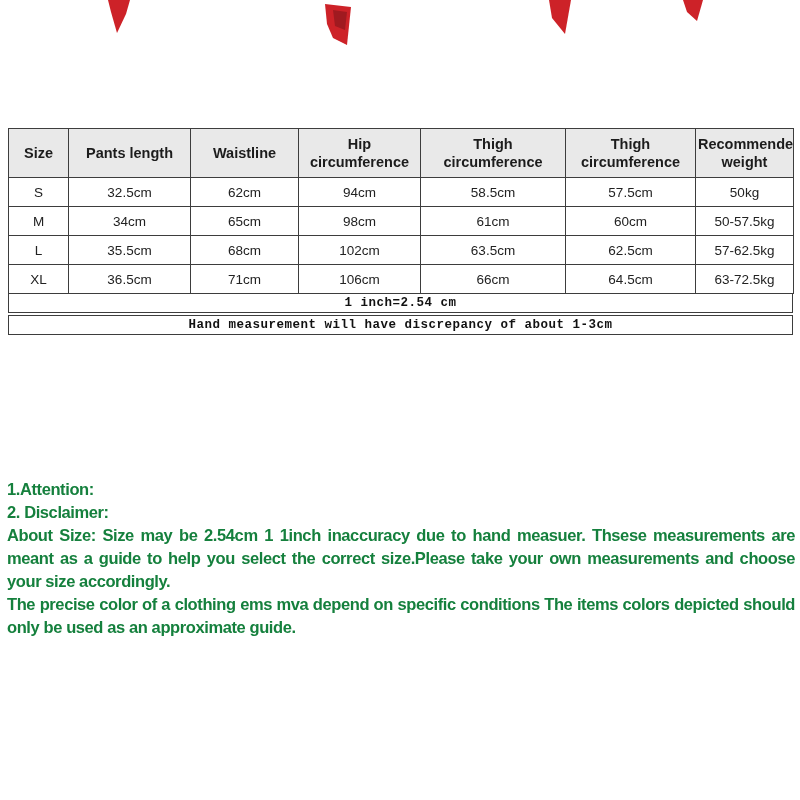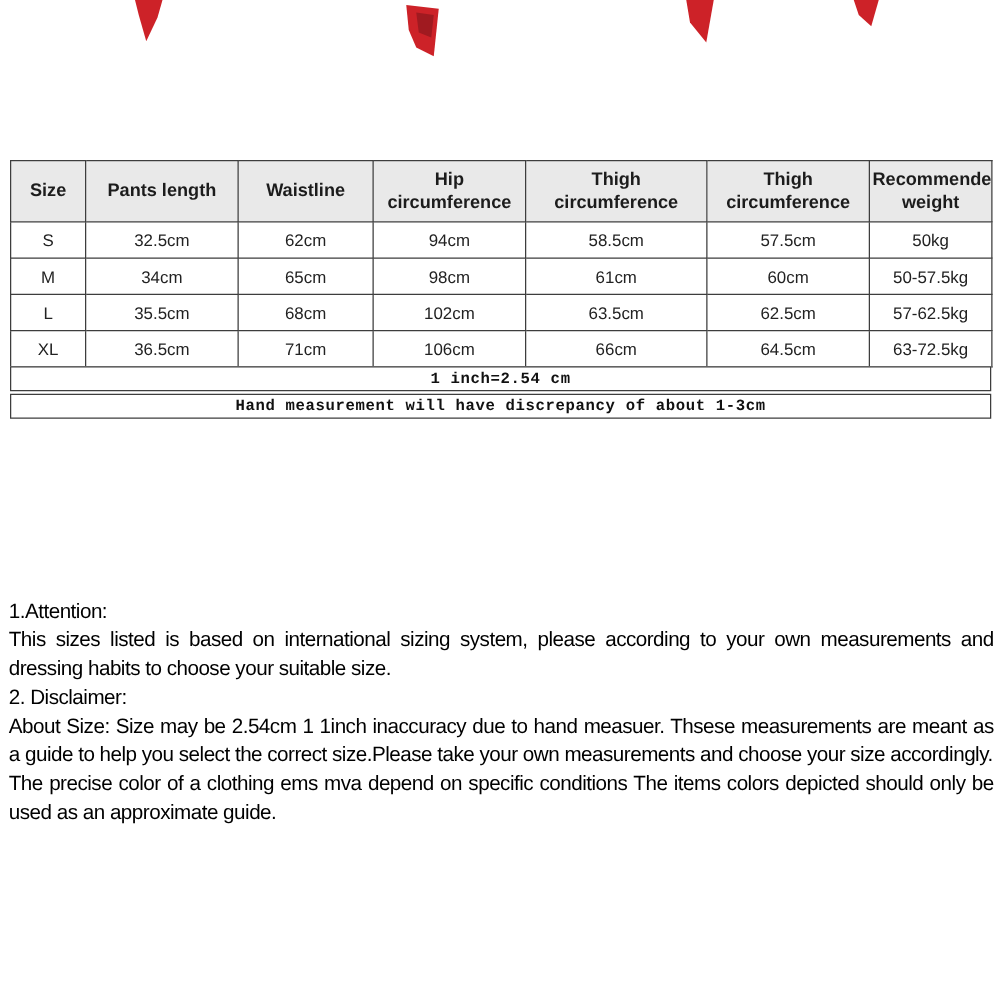--- a/index.html
+++ b/index.html
@@ -12,21 +12,21 @@
     border:1px solid #3d3d3d;text-align:center;vertical-align:middle;padding:0 2px;
     overflow:hidden;}
   table.size-table th{height:48px;background:#e9e9e9;font-weight:bold;font-size:14.5px;color:#1c1c1c;line-height:1.25;}
   table.size-table td{height:28px;font-size:13.5px;color:#222;background:#fff;}
   .note-row{width:783px;border:1px solid #3d3d3d;height:18px;display:flex;align-items:center;justify-content:center;
     font-family:"Liberation Mono","DejaVu Sans Mono",monospace;font-size:12.5px;font-weight:bold;color:#111;
     letter-spacing:0.5px;background:#fff;}
   .note-row.first{margin-top:-1px;}
   .note-row.second{margin-top:2px;text-align:right;}
   .info{position:absolute;left:7px;top:478px;width:788px;}
-  .info p{margin:0;font-size:16.5px;letter-spacing:-0.4px;line-height:23px;color:#000000;text-align:justify;}
+  .info p{margin:0;font-size:16.5px;letter-spacing:-0.4px;line-height:23px;color:#15803d;text-align:justify;font-weight:bold;}
 </style>
 </head>
 <body>
 
 <div class="canvas">
 
   <svg class="top-decor" viewBox="0 0 800 50" xmlns="http://www.w3.org/2000/svg">
     <polygon points="108,0 130,0 126,14 117,33 111,12" fill="#cd2228"></polygon>
     <polygon points="325,4 351,7 347,45 333,38 327,24" fill="#cd2228"></polygon>
     <polygon points="333,10 347,12 345,30 335,26" fill="#a01a20"></polygon>
@@ -94,19 +94,18 @@
             <td>63-72.5kg</td>
           </tr>
         </tbody>
     </table>
     <div class="note-row first">1 inch=2.54 cm</div>
     <div class="note-row second">Hand measurement will have discrepancy of about 1-3cm</div>
   </div>
 
   <div class="info" id="info-section">
       <p>1.Attention:</p>
-      <p>This sizes listed is based on international sizing system, please according to your own measurements and dressing habits to choose your suitable size.</p>
       <p>2. Disclaimer:</p>
       <p>About Size: Size may be 2.54cm 1 1inch inaccuracy due to hand measuer. Thsese measurements are meant as a guide to help you select the correct size.Please take your own measurements and choose your size accordingly.</p>
       <p>The precise color of a clothing ems mva depend on specific conditions The items colors depicted should only be used as an approximate guide.</p>
     </div>
 
 </div>
 
 </body></html>

